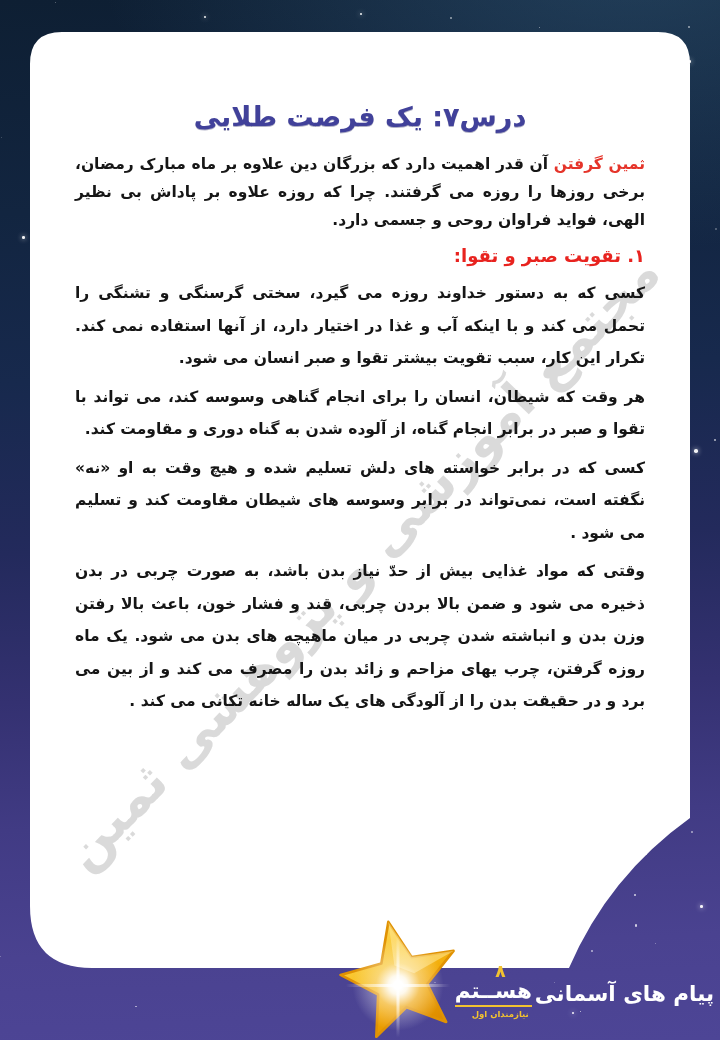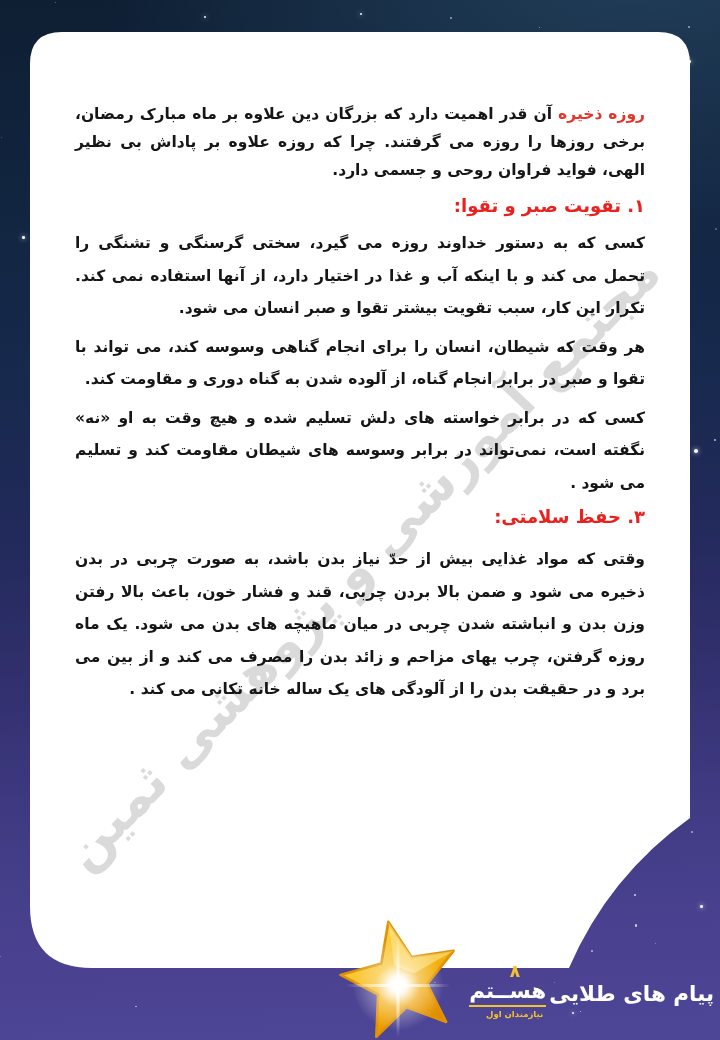--- a/index.html
+++ b/index.html
@@ -179,44 +179,44 @@
     <div class="star" style="left: 572px; top: 1012px; width: 2px; height: 2px; opacity: 0.95; box-shadow: rgba(255, 255, 255, 0.95) 0px 0px 5px;"></div>
   </div>
 
 <svg class="card-svg" width="720" height="1040" viewBox="0 0 720 1040" aria-hidden="true">
   <path d="M 62 32 H 658 Q 690 32 690 64 V 818 A 360 360 0 0 0 569 968 H 92 Q 30 968 30 906 V 64 Q 30 32 62 32 Z" fill="#ffffff"></path>
 </svg>
 
 <div class="watermark">مجتمع آموزشی و پژوهشی ثمین</div>
 
 <div class="content">
-
-  <p class="intro"><span class="lead">روزه ذخیره</span><span> آن قدر اهمیت دارد که بزرگان دین  علاوه بر ماه مبارک رمضان، برخی روزها را روزه می گرفتند. چرا که روزه علاوه بر پاداش بی نظیر الهی، فواید فراوان روحی و جسمی دارد.</span></p>
+  <div class="lesson-title">درس۷: یک فرصت طلایی</div>
+
+  <p class="intro"><span class="lead">ثمین گرفتن</span><span> آن قدر اهمیت دارد که بزرگان دین  علاوه بر ماه مبارک رمضان، برخی روزها را روزه می گرفتند. چرا که روزه علاوه بر پاداش بی نظیر الهی، فواید فراوان روحی و جسمی دارد.</span></p>
 
 
   <div class="sub-heading">۱. تقویت صبر و تقوا:</div>
   <p>کسی که به دستور خداوند روزه می گیرد، سختی گرسنگی و تشنگی را تحمل می کند و با اینکه آب و غذا در اختیار دارد، از آنها استفاده نمی کند. تکرار این کار، سبب تقویت بیشتر تقوا و صبر انسان می شود.</p>
   <p>هر وقت که شیطان، انسان را برای انجام گناهی وسوسه کند، می تواند با تقوا و صبر در برابر انجام گناه، از آلوده شدن به گناه دوری و مقاومت کند.</p>
   <p>کسی که در برابر خواسته های دلش تسلیم شده و هیچ وقت به او «نه» نگفته است، نمی‌تواند در برابر وسوسه های شیطان مقاومت کند و تسلیم می شود .</p>
 
 
-  <div class="sub-heading" style="margin-bottom:14px">۳. حفظ سلامتی:</div>
   <p>وقتی که مواد غذایی بیش از حدّ نیاز بدن باشد، به صورت چربی در بدن ذخیره می شود و ضمن بالا بردن چربی، قند و فشار خون، باعث بالا رفتن وزن بدن و انباشته شدن چربی در میان ماهیچه های بدن می شود. یک ماه روزه گرفتن، چرب یهای مزاحم و زائد بدن را مصرف می کند و از بین می برد و در حقیقت بدن را از آلودگی های یک ساله خانه تکانی می کند .</p>
 </div>
 
 <svg class="star-logo" viewBox="0 0 100 100" aria-hidden="true">
   <defs>
     <linearGradient id="goldGrad" x1="0" y1="0" x2="0.6" y2="1">
       <stop offset="0" stop-color="#ffe47a"></stop>
       <stop offset="0.45" stop-color="#f8c224"></stop>
       <stop offset="0.75" stop-color="#f0a400"></stop>
       <stop offset="1" stop-color="#dd8c00"></stop>
     </linearGradient>
   </defs>
   <polygon points="40.4,9 58.1,35.7 89.8,31 69.9,56.1 84.2,84.8 54.2,73.6 31.3,96 32.7,64 4.2,49.2 35.1,40.6" fill="url(#goldGrad)" stroke="#e09203" stroke-width="2" stroke-linejoin="round"></polygon>
   <polygon points="40.4,9 58.1,35.7 89.8,31 60,48 45,42" fill="#ffe896" opacity="0.55"></polygon>
 </svg>
 <div class="flare"></div>
 
 <div class="publisher">
-  <span class="brand">پیام های طلایی</span>
+  <span class="brand">پیام های آسمانی</span>
   <span class="grade"><span>هســتم</span><span class="digit">۸</span><span class="level">نیازمندان اول</span></span>
 </div>
 
 </body></html>

